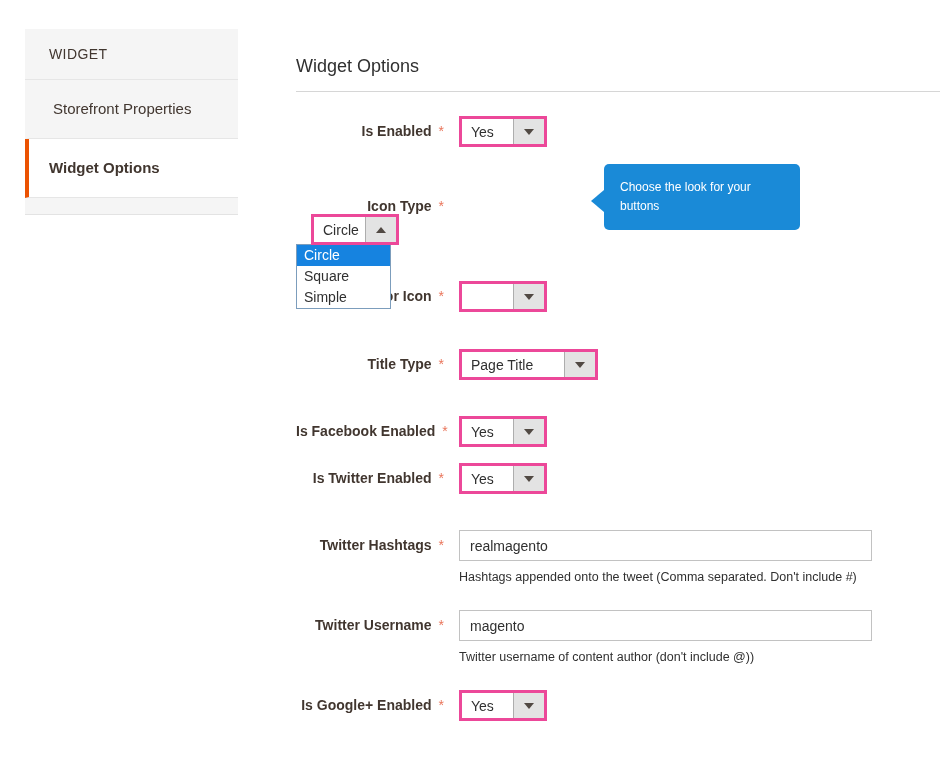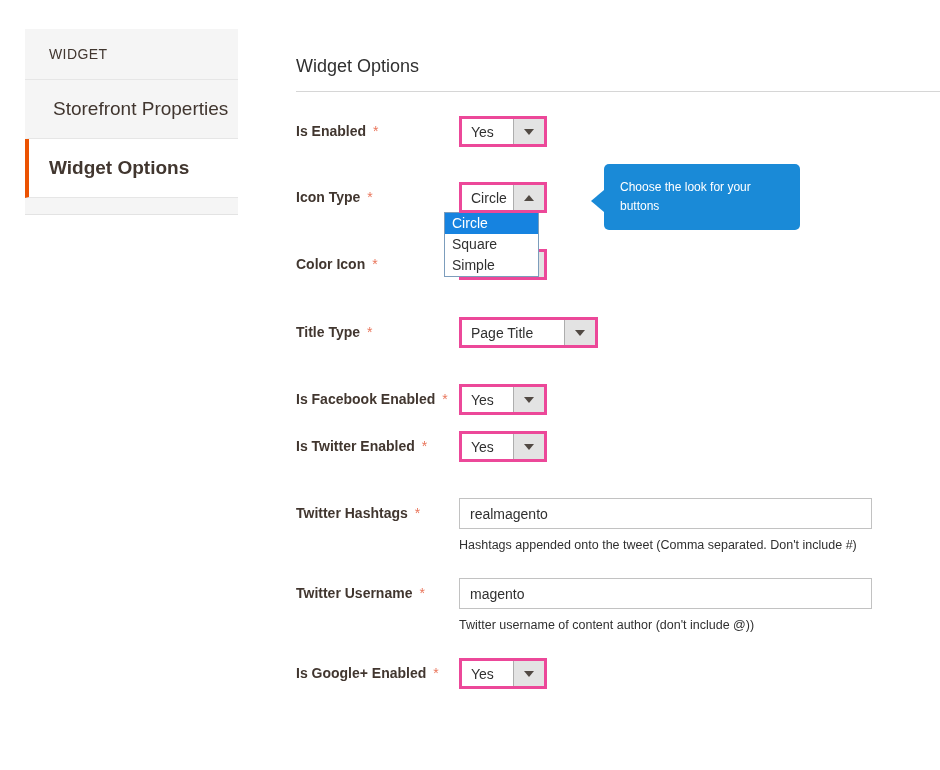--- a/index.html
+++ b/index.html
@@ -32,21 +32,21 @@
     background: #f5f5f5;
     padding: 17px 0 17px 24px;
     font-size: 14px;
     font-weight: normal;
     letter-spacing: 0.4px;
     color: #41362f;
     border-bottom: 1px solid #e6e6e6;
   }
   .sidebar-item {
     padding: 19px 0 19px 24px;
-    font-size: 19px;
+    font-size: 15px;
     color: #41362f;
     background: #f5f5f5;
     border-bottom: 1px solid #e6e6e6;
     border-left: 4px solid transparent;
     box-sizing: border-box;
     cursor: pointer;
     line-height: 20px;
   }
   .sidebar-item.active {
     background: #ffffff;
@@ -78,21 +78,21 @@
     width: 644px;
   }
 
   .field-row {
     display: flex;
     align-items: flex-start;
     position: relative;
   }
   .field-label-cell {
     width: 148px;
-    text-align: left;
+    text-align: right;
     font-size: 14px;
     font-weight: bold;
     color: #41362f;
     padding-top: 7px;
     white-space: nowrap;
   }
   .req {
     color: #e9755b;
     font-weight: normal;
     margin-left: 7px;
@@ -250,21 +250,21 @@
     <div class="field-control-cell">
       <div class="sel sel-yes">
         <div class="sel-text">Yes</div>
         <div class="sel-btn">
           <span class="caret-down"></span>
         </div>
       </div>
     </div>
   </div>
 
-  <div class="field-row" style="margin-top:35px;">
+  <div class="field-row" style="margin-top:44px;flex-direction:column;">
     <div class="field-label-cell">
       <span>Icon Type</span><span class="req">*</span>
     </div>
     <div class="field-control-cell sel-open-wrap">
       <div class="sel sel-icon" style="position:relative;z-index:45;">
         <div class="sel-text">Circle</div>
         <div class="sel-btn">
           <span class="caret-up"></span>
         </div>
       </div>

